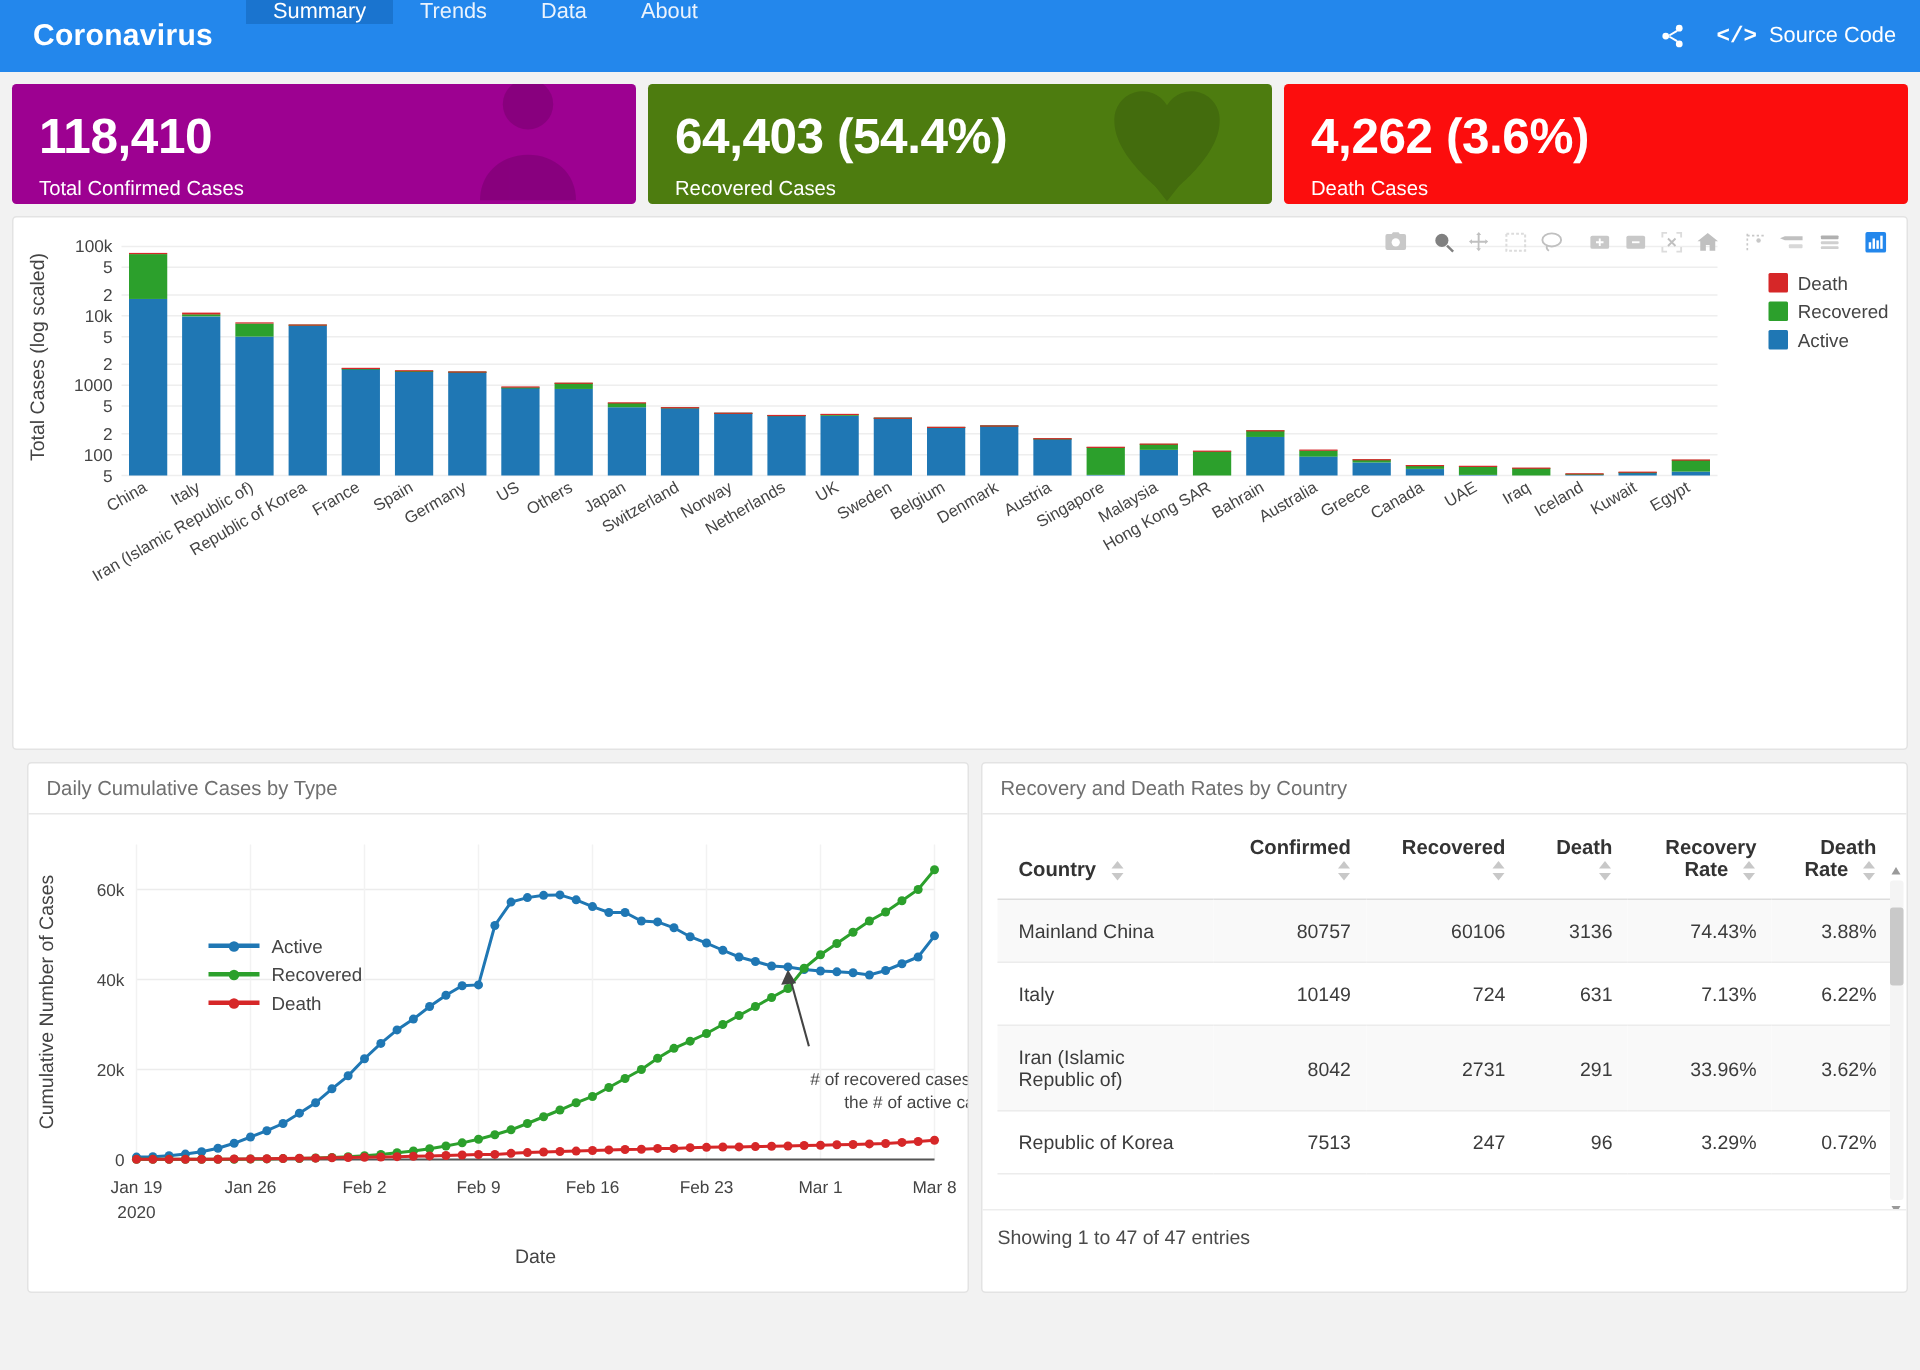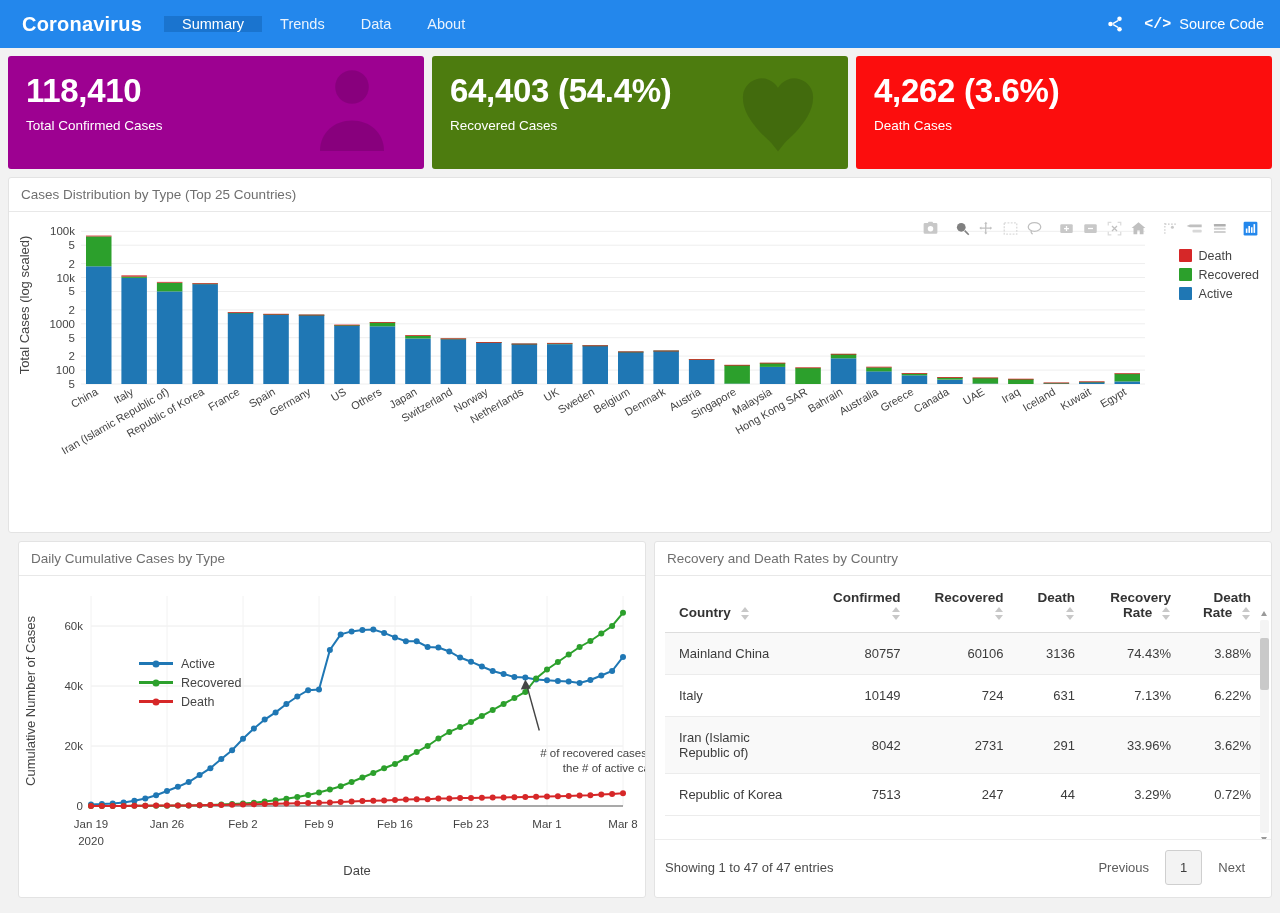--- a/index.html
+++ b/index.html
@@ -16,21 +16,21 @@
   .navbar {
     height: 48px; background: #2387ec;
     display: flex; align-items: stretch;
     color: #fff; position: relative;
   }
   .brand {
     display: flex; align-items: center;
     padding: 0 22px; font-size: 20px; font-weight: 600;
     letter-spacing: .2px; color: #ffffff;
   }
-  .nav-links { display: flex; align-items: center; }
+  .nav-links { display: flex; align-items: flex-start; }
   .nav-item {
     display: flex; align-items: center;
     padding: 0 18px; font-size: 14.5px; color: #eaf3fd;
     cursor: pointer;
   }
   .nav-item.active { background: #1a74cf; color: #fff; }
   .nav-right {
     margin-left: auto; display: flex; align-items: center;
     padding-right: 16px; gap: 20px;
   }
@@ -40,21 +40,21 @@
     font-size: 14.5px; color: #fff; cursor: pointer;
   }
   .code-glyph { font-size: 15px; font-weight: 700; font-family: "Liberation Mono", monospace; }
 
   
   .kpi-row {
     display: flex; gap: 8px;
     padding: 8px 8px 0 8px;
   }
   .kpi {
-    flex: 1; height: 113px; border-radius: 3px;
+    flex: 1; height: 80px; border-radius: 3px;
     position: relative; overflow: hidden;
     padding: 16px 18px; color: #fff;
   }
   .kpi .value {
     font-size: 33px; font-weight: 700; line-height: 1.15;
     letter-spacing: -.3px; position: relative; z-index: 2;
   }
   .kpi .label {
     font-size: 13.5px; margin-top: 8px; position: relative; z-index: 2;
   }
@@ -233,21 +233,20 @@
   </div>
 
   <div class="kpi" style="background:#fc0d0d">
     <div class="value">4,262 (3.6%)</div>
     <div class="label">Death Cases</div>
   </div>
 </div>
 
 <div class="distrib-wrap">
   <div class="panel distrib">
-    <div class="panel-head">Cases Distribution by Type (Top 25 Countries)</div>
     <div class="panel-body">
 
       <div class="modebar">
         <div class="mb-grp">
           <div class="mb-btn">
             <svg width="15" height="14" viewBox="0 0 24 22" fill="#c8c8c8">
               <path d="M9 1h6l1.3 2H21a2 2 0 0 1 2 2v13a2 2 0 0 1-2 2H3a2 2 0 0 1-2-2V5a2 2 0 0 1 2-2h4.7z"></path>
               <circle cx="12" cy="12" r="4.4" fill="#fff"></circle>
             </svg>
           </div>
@@ -819,34 +818,29 @@
             <td>8042</td>
             <td>2731</td>
             <td>291</td>
             <td>33.96%</td>
             <td>3.62%</td>
           </tr>
           <tr>
             <td class="c-country">Republic of Korea</td>
             <td>7513</td>
             <td>247</td>
-            <td>44</td>
+            <td>96</td>
             <td>3.29%</td>
             <td>0.72%</td>
           </tr>
         </tbody>
       </table>
       <div class="vscroll">
         <div class="arr up"></div>
         <div class="thumb"></div>
         <div class="arr dn"></div>
       </div>
     </div>
     <div class="tbl-foot">
       <div class="showing">Showing 1 to 47 of 47 entries</div>
-      <div class="pager">
-        <div class="pg">Previous</div>
-        <div class="pg num">1</div>
-        <div class="pg">Next</div>
-      </div>
     </div>
   </div>
 </div>
 
 </body></html>

